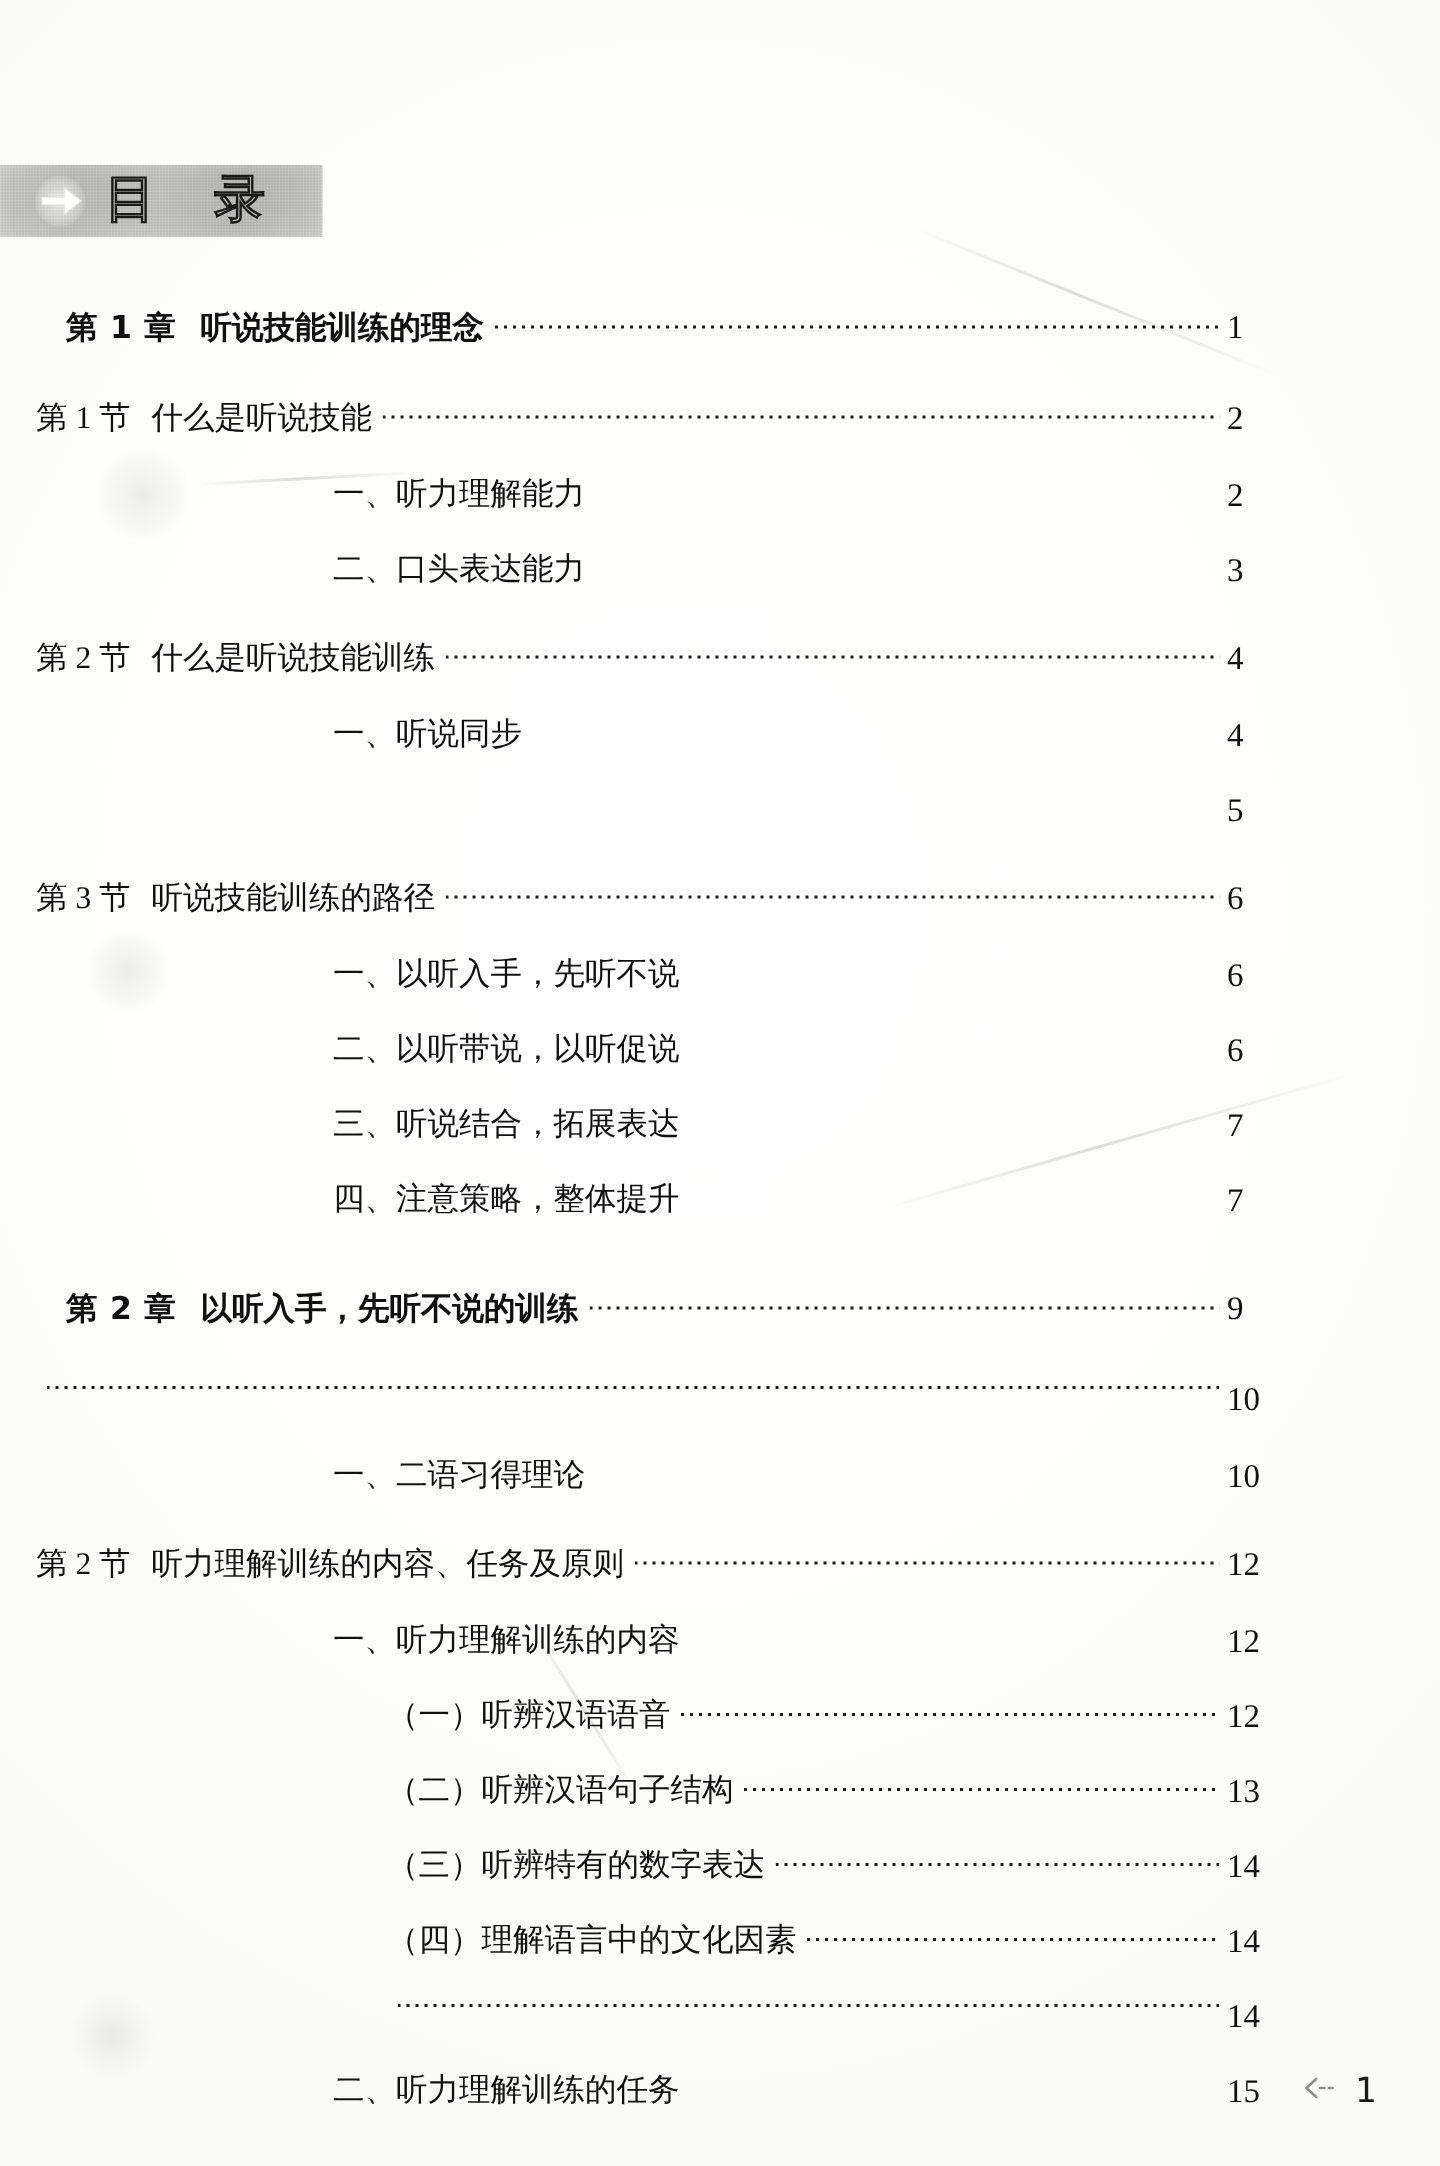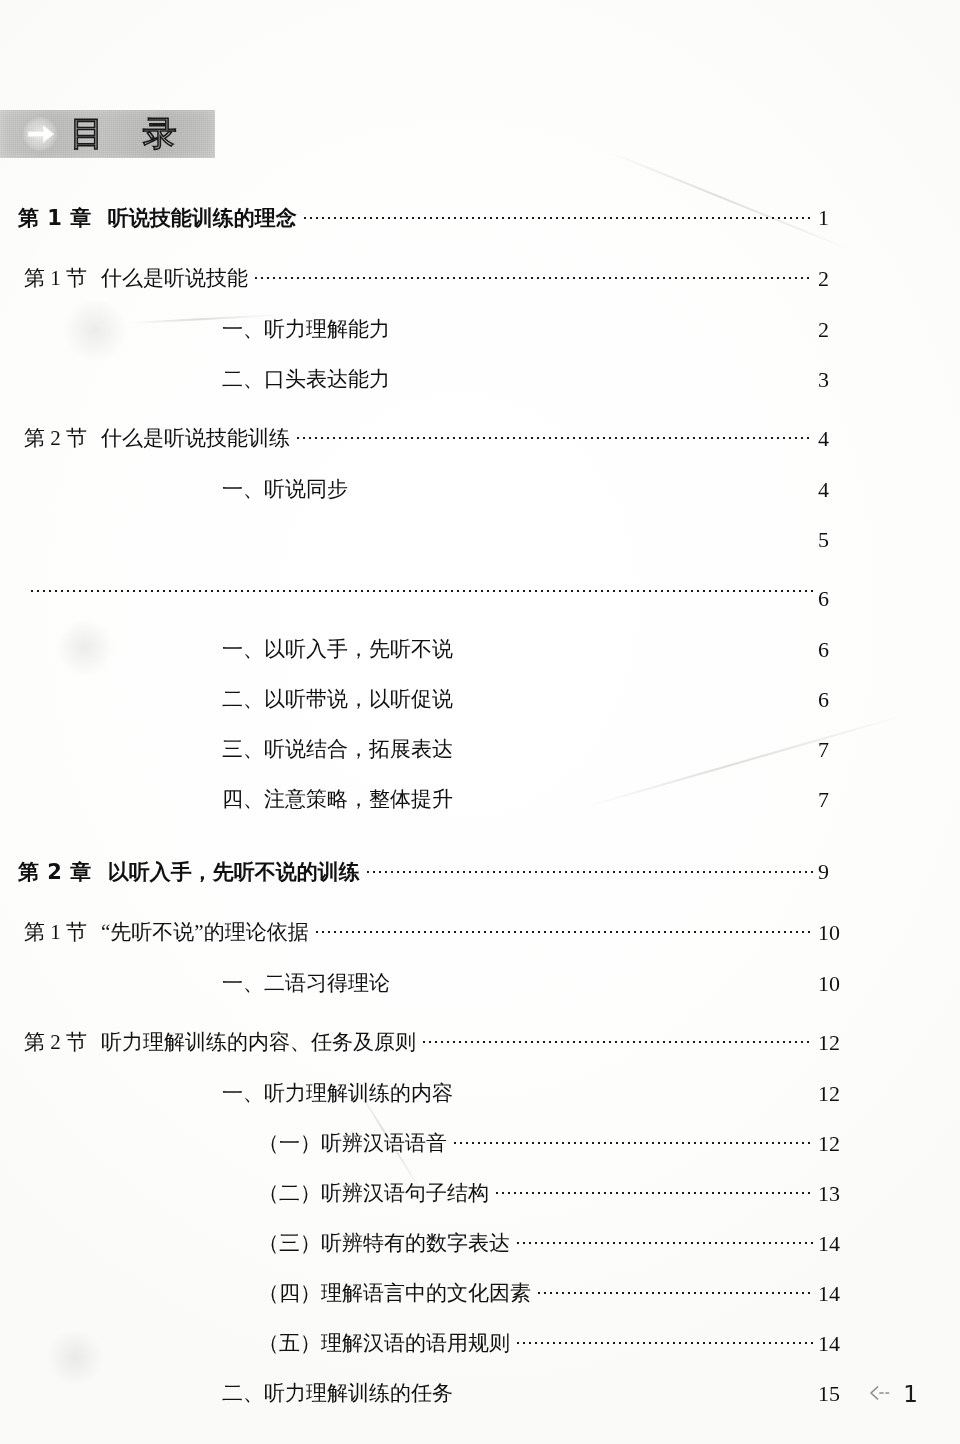--- a/index.html
+++ b/index.html
@@ -144,21 +144,21 @@
     flex: 0 0 auto;
     text-align: left;
     font-family: "Liberation Serif", "DejaVu Serif", serif;
   }
 
   
   .lvl-chapter {
     font-family: "DejaVu Sans", "Liberation Sans", sans-serif;
     font-weight: bold;
     font-size: 21px;
-    padding-left: 18px;
+    padding-left: 44px;
     height: 44px;
     line-height: 44px;
   }
   .lvl-chapter .toc-page {
     font-family: "Liberation Serif", "DejaVu Serif", serif;
     font-weight: 400;
     font-size: 22px;
     line-height: 44px;
   }
   .lvl-chapter .toc-label .num { letter-spacing: 0.5px; }
@@ -267,20 +267,21 @@
       <div class="toc-row lvl-sub gap-before-sm">
         <span class="toc-label"><span class="txt">一、听说同步</span></span>
         <span class="toc-leader"></span>
         <span class="toc-page">4</span>
       </div>
       <div class="toc-row lvl-sub gap-before-sm">
         <span class="toc-leader"></span>
         <span class="toc-page">5</span>
       </div>
       <div class="toc-row lvl-section gap-before-md">
+        <span class="toc-label"><span class="num">第 3 节</span><span class="gap"></span><span class="txt">听说技能训练的路径</span></span>
         <span class="toc-leader"></span>
         <span class="toc-page">6</span>
       </div>
       <div class="toc-row lvl-sub gap-before-sm">
         <span class="toc-label"><span class="txt">一、以听入手，先听不说</span></span>
         <span class="toc-leader"></span>
         <span class="toc-page">6</span>
       </div>
       <div class="toc-row lvl-sub gap-before-sm">
         <span class="toc-label"><span class="txt">二、以听带说，以听促说</span></span>
@@ -296,21 +297,20 @@
         <span class="toc-label"><span class="txt">四、注意策略，整体提升</span></span>
         <span class="toc-leader"></span>
         <span class="toc-page">7</span>
       </div>
       <div class="toc-row lvl-chapter gap-before-lg">
         <span class="toc-label"><span class="num">第 2 章</span><span class="gap"></span><span class="txt">以听入手，先听不说的训练</span></span>
         <span class="toc-leader"></span>
         <span class="toc-page">9</span>
       </div>
       <div class="toc-row lvl-section gap-before-md">
-        <span class="toc-label"><span class="num">第 1 节</span><span class="gap"></span><span class="txt">“先听不说”的理论依据</span></span>
         <span class="toc-leader"></span>
         <span class="toc-page">10</span>
       </div>
       <div class="toc-row lvl-sub gap-before-sm">
         <span class="toc-label"><span class="txt">一、二语习得理论</span></span>
         <span class="toc-leader"></span>
         <span class="toc-page">10</span>
       </div>
       <div class="toc-row lvl-section gap-before-md">
         <span class="toc-label"><span class="num">第 2 节</span><span class="gap"></span><span class="txt">听力理解训练的内容、任务及原则</span></span>
@@ -336,21 +336,20 @@
         <span class="toc-label"><span class="txt">（三）听辨特有的数字表达</span></span>
         <span class="toc-leader"></span>
         <span class="toc-page">14</span>
       </div>
       <div class="toc-row lvl-subsub gap-before-sm">
         <span class="toc-label"><span class="txt">（四）理解语言中的文化因素</span></span>
         <span class="toc-leader"></span>
         <span class="toc-page">14</span>
       </div>
       <div class="toc-row lvl-subsub gap-before-sm">
-        <span class="toc-label"><span class="txt">（五）理解汉语的语用规则</span></span>
         <span class="toc-leader"></span>
         <span class="toc-page">14</span>
       </div>
       <div class="toc-row lvl-sub gap-before-sm">
         <span class="toc-label"><span class="txt">二、听力理解训练的任务</span></span>
         <span class="toc-leader"></span>
         <span class="toc-page">15</span>
       </div>
     </div>
 

